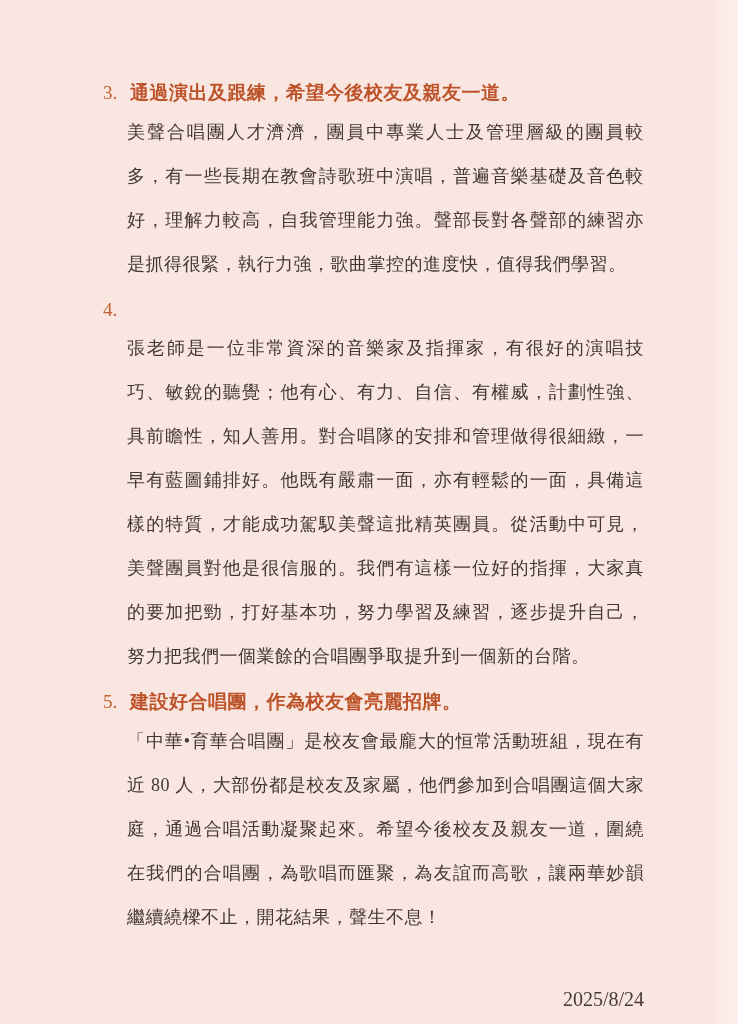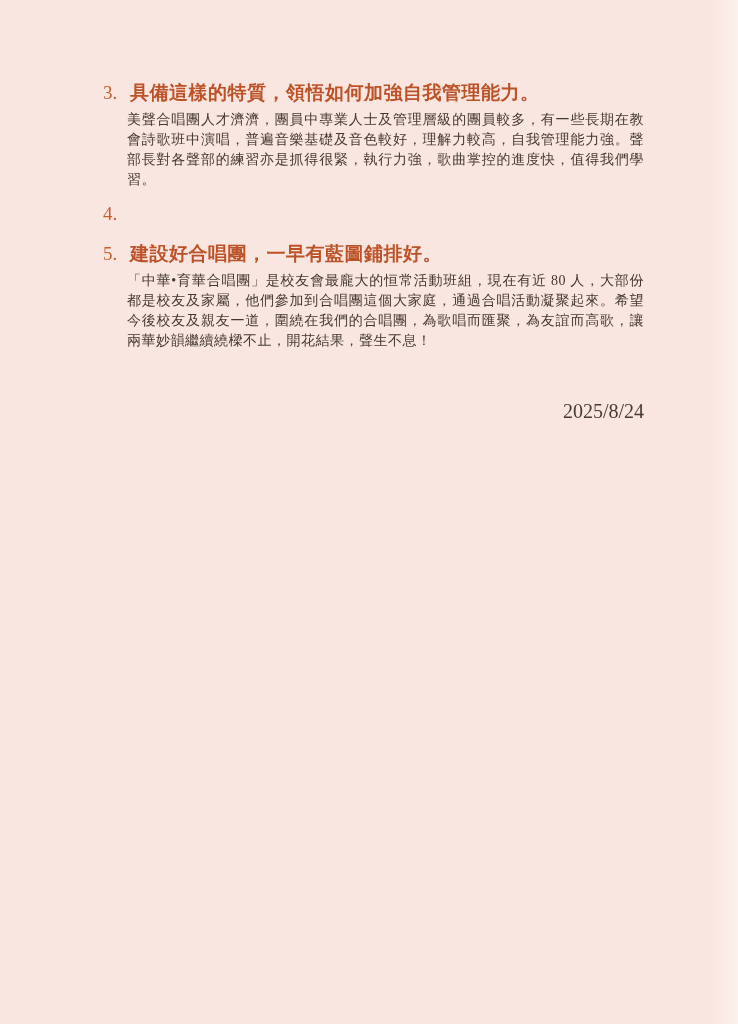--- a/index.html
+++ b/index.html
@@ -46,22 +46,22 @@
   }
   .section-num {
     flex: 0 0 27px;
     color: #c4602f;
     font-weight: normal;
     letter-spacing: 0;
   }
   .section-body {
     margin: 0 0 0 24px;
     color: #42382f;
-    font-size: 14px;
-    line-height: 20px;
+    font-size: 18px;
+    line-height: 44px;
     text-align: justify;
     text-justify: inter-ideograph;
     letter-spacing: 0.5px;
   }
   .date-line {
     margin-top: 49px;
     text-align: right;
     color: #453b32;
     font-size: 20px;
     line-height: 22px;
@@ -70,35 +70,36 @@
 </style>
 </head>
 <body>
 
 <div class="page">
   <div class="content">
 
     <div class="section">
       <div class="section-head">
         <span class="section-num">3.</span>
-        <span class="section-title">具備這樣的特質，領悟如何加強自我管理能力。</span>
+        <span class="section-title">通過演出及跟練，希望今後校友及親友一道。</span>
       </div>
       <p class="section-body">美聲合唱團人才濟濟，團員中專業人士及管理層級的團員較多，有一些長期在教會詩歌班中演唱，普遍音樂基礎及音色較好，理解力較高，自我管理能力強。聲部長對各聲部的練習亦是抓得很緊，執行力強，歌曲掌控的進度快，值得我們學習。</p>
     </div>
 
     <div class="section">
       <div class="section-head">
         <span class="section-num">4.</span>
       </div>
+      <p class="section-body">張老師是一位非常資深的音樂家及指揮家，有很好的演唱技巧、敏銳的聽覺；他有心、有力、自信、有權威，計劃性強、具前瞻性，知人善用。對合唱隊的安排和管理做得很細緻，一早有藍圖鋪排好。他既有嚴肅一面，亦有輕鬆的一面，具備這樣的特質，才能成功駕馭美聲這批精英團員。從活動中可見，美聲團員對他是很信服的。我們有這樣一位好的指揮，大家真的要加把勁，打好基本功，努力學習及練習，逐步提升自己，努力把我們一個業餘的合唱團爭取提升到一個新的台階。</p>
     </div>
 
     <div class="section">
       <div class="section-head">
         <span class="section-num">5.</span>
-        <span class="section-title">建設好合唱團，一早有藍圖鋪排好。</span>
+        <span class="section-title">建設好合唱團，作為校友會亮麗招牌。</span>
       </div>
       <p class="section-body">「中華•育華合唱團」是校友會最龐大的恒常活動班組，現在有近 80 人，大部份都是校友及家屬，他們參加到合唱團這個大家庭，通過合唱活動凝聚起來。希望今後校友及親友一道，圍繞在我們的合唱團，為歌唱而匯聚，為友誼而高歌，讓兩華妙韻繼續繞樑不止，開花結果，聲生不息！</p>
     </div>
 
     <div class="date-line">2025/8/24</div>
 
   </div>
 </div>
 
 </body></html>

